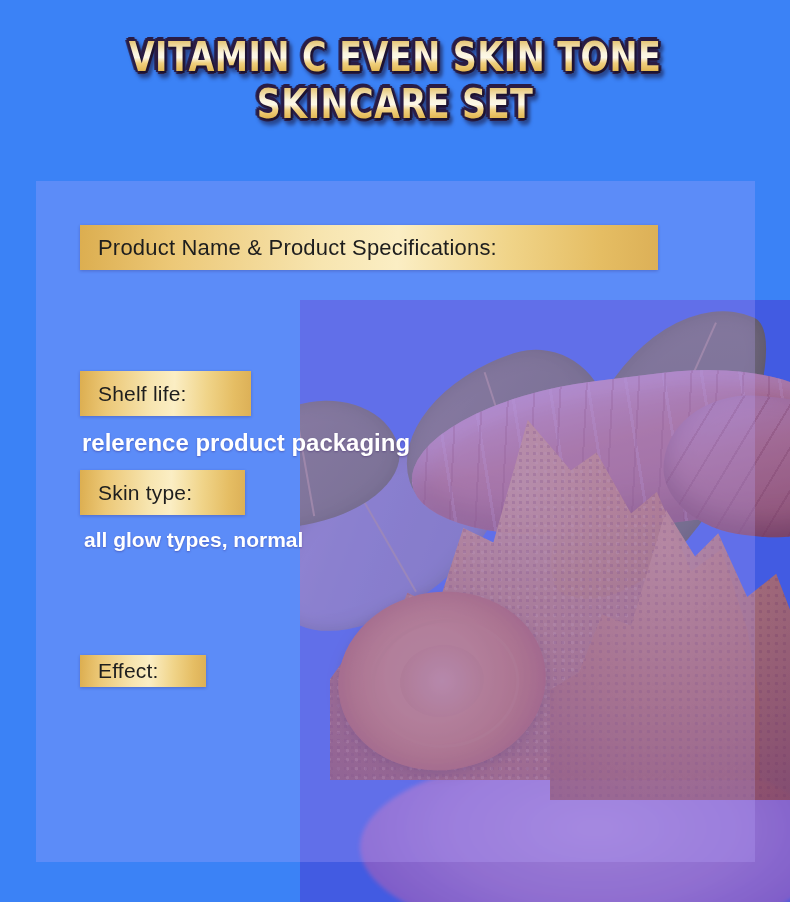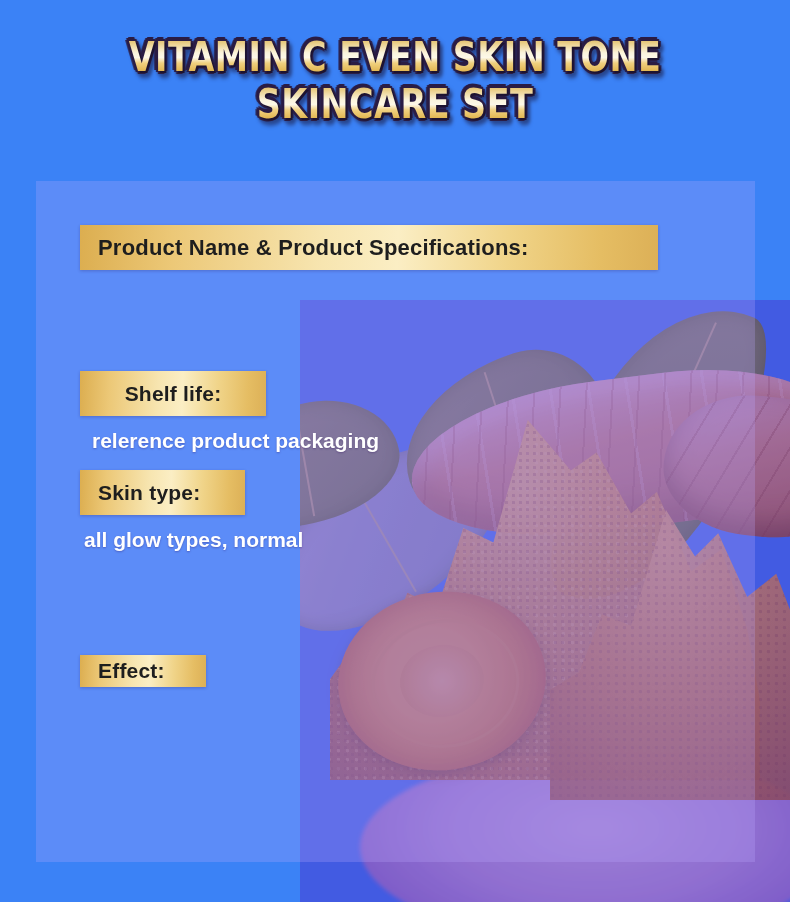--- a/index.html
+++ b/index.html
@@ -200,57 +200,56 @@
   }
 
   
   .chip {
     position:absolute;
     display:flex;
     align-items:center;
     padding:0 18px;
     color:#1e1e1e;
     font-size:21px;
-    font-weight:bold;
+    font-weight:normal;
     letter-spacing:.2px;
     background:linear-gradient(92deg,
         #dcae50 0%,
         #ecc877 16%,
         #f7e5b0 42%,
         #fbeec4 55%,
         #f0d489 74%,
         #e5bd63 90%,
         #dcb057 100%);
     box-shadow:0 1px 3px rgba(40,16,80,.25);
     white-space:nowrap;
   }
   .chip-spec  { left:80px; top:225px;  width:578px; height:45px; font-size:22px; }
-  .chip-shelf { left:80px; top:371px;  width:186px; height:45px;justify-content:center; }
+  .chip-shelf { left:80px; top:371px;  width:171px; height:45px; }
   .chip-skin  { left:80px; top:470px;  width:165px; height:45px; }
   .chip-effect{ left:80px; top:655px;  width:126px; height:32px; }
 
   
   .body-text {
     position:absolute;
     color:#ffffff;
     text-shadow:0 1px 2px rgba(45,15,95,.35);
   }
   .product-name {
     left:82px; top:284px;
     font-size:25px;
     font-weight:300;
     letter-spacing:.2px;
     white-space:nowrap;
   }
   .shelf-value {
     left:82px; top:429px;
-    font-size:21px;
+    font-size:24px;
     font-weight:bold;
     white-space:nowrap;
-    margin-left:10px;
   }
   .skin-value {
     left:84px; top:528px;
     font-size:21px;
     font-weight:bold;
     white-space:nowrap;
   }
   .effect-value {
     left:82px; top:676px;
     width:470px;

